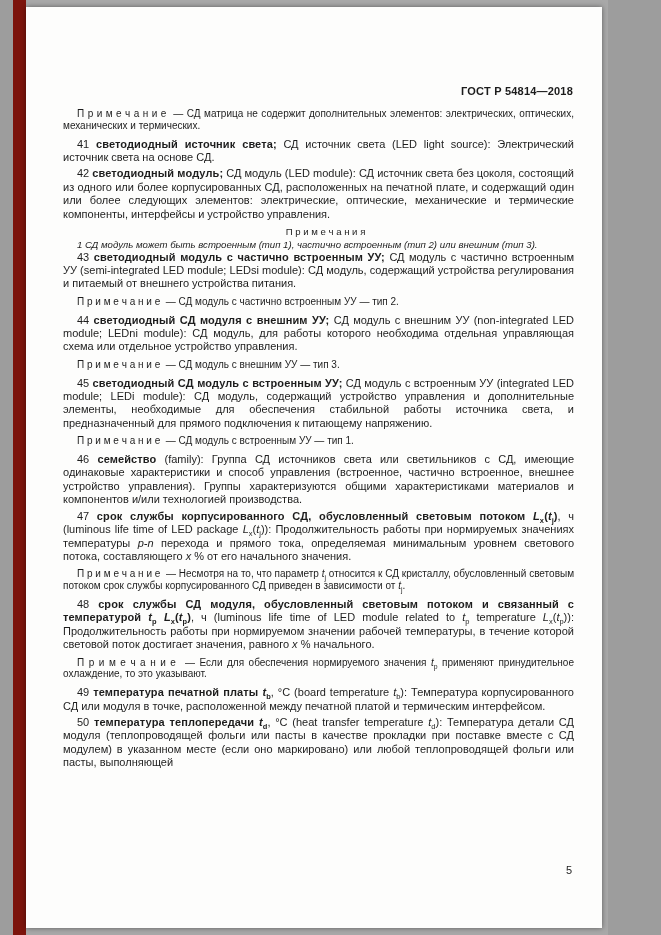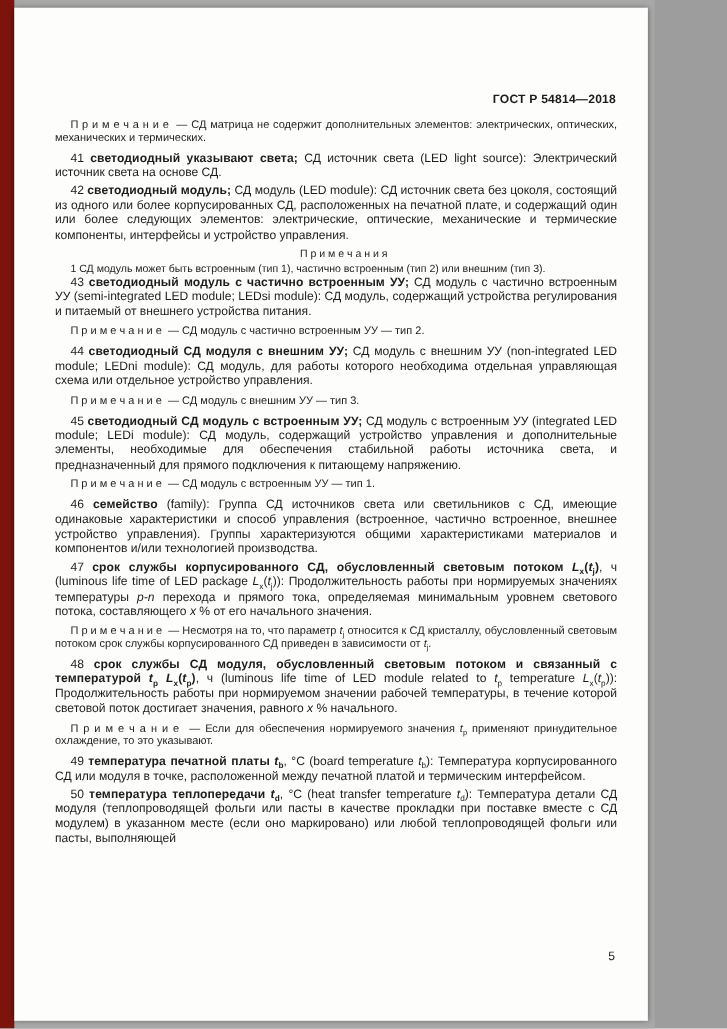--- a/index.html
+++ b/index.html
@@ -1,40 +1,40 @@
 <!DOCTYPE html>
 <html><head>
 <meta charset="utf-8">
 <style>
   html,body{margin:0;padding:0;}
   body{background:#9d9d9d;font-family:"Liberation Sans",sans-serif;}
-  .canvas{position:relative;width:595px;height:935px;background:#a8a8a8;overflow:hidden;}
+  .canvas{position:relative;width:595px;height:935px;background:#a8a8a8;overflow:hidden;margin-left:13px;}
   .spine{position:absolute;left:0;top:0;width:13px;height:100%;background:#7c140c;}
   .page{position:absolute;left:13px;top:7px;right:6px;bottom:7px;background:#fdfdfc;box-shadow:0 0 5px rgba(0,0,0,.45);}
   .doc-header{position:absolute;top:78px;right:29px;font-size:11px;font-weight:bold;color:#1c1c1c;letter-spacing:.2px;}
   .body-text{position:absolute;left:37px;right:28px;top:96px;bottom:60px;color:#1d1d1d;font-size:11px;line-height:13.4px;text-align:justify;overflow:hidden;}
   .def{margin:0 0 3px;text-indent:14px;}
   .note{font-size:10px;line-height:11.8px;margin:5px 0 6px;text-indent:14px;text-align:justify;}
   .note-title{font-size:9.6px;line-height:11.8px;margin:5px 0 1px;text-indent:14px;text-align:center;}
-  .note-item{font-size:9.6px;line-height:11.8px;margin:0;text-indent:14px;text-align:justify;}
+  .note-item{font-size:9.6px;line-height:11.8px;margin:0;text-indent:14px;text-align:justify;font-style:italic;}
   .page-num{position:absolute;right:30px;bottom:52px;font-size:11px;color:#1d1d1d;}
   sub{font-size:.68em;line-height:0;}
   b{letter-spacing:.1px;}
 </style>
 </head>
 <body>
 
 <div class="canvas">
   <div class="spine"></div>
   <div class="page">
     <div class="doc-header">ГОСТ Р 54814—2018</div>
 
     <div class="body-text">
       <p class="note">П р и м е ч а н и е &nbsp;— СД матрица не содержит дополнительных элементов: электрических, оптических, механических и термических.</p>
-      <p class="def">41 <b>светодиодный указывают света;</b> СД источник света (LED light source): Электрический источник света на основе СД.</p>
+      <p class="def">41 <b>светодиодный источник света;</b> СД источник света (LED light source): Электрический источник света на основе СД.</p>
       <p class="def">42 <b>светодиодный модуль;</b> СД модуль (LED module): СД источник света без цоколя, состоящий из одного или более корпусированных СД, расположенных на печатной плате, и содержащий один или более следующих элементов: электрические, оптические, механические и термические компоненты, интерфейсы и устройство управления.</p>
       <p class="note-title">П р и м е ч а н и я</p>
       <p class="note-item">1 СД модуль может быть встроенным (тип 1), частично встроенным (тип 2) или внешним (тип 3).</p>
       <p class="def">43 <b>светодиодный модуль с частично встроенным УУ;</b> СД модуль с частично встроенным УУ (semi-integrated LED module; LEDsi module): СД модуль, содержащий устройства регулирования и питаемый от внешнего устройства питания.</p>
       <p class="note">П р и м е ч а н и е &nbsp;— СД модуль с частично встроенным УУ — тип 2.</p>
       <p class="def">44 <b>светодиодный СД модуля с внешним УУ;</b> СД модуль с внешним УУ (non-integrated LED module; LEDni module): СД модуль, для работы которого необходима отдельная управляющая схема или отдельное устройство управления.</p>
       <p class="note">П р и м е ч а н и е &nbsp;— СД модуль с внешним УУ — тип 3.</p>
       <p class="def">45 <b>светодиодный СД модуль с встроенным УУ;</b> СД модуль с встроенным УУ (integrated LED module; LEDi module): СД модуль, содержащий устройство управления и дополнительные элементы, необходимые для обеспечения стабильной работы источника света, и предназначенный для прямого подключения к питающему напряжению.</p>
       <p class="note">П р и м е ч а н и е &nbsp;— СД модуль с встроенным УУ — тип 1.</p>
       <p class="def">46 <b>семейство</b> (family): Группа СД источников света или светильников с СД, имеющие одинаковые характеристики и способ управления (встроенное, частично встроенное, внешнее устройство управления). Группы характеризуются общими характеристиками материалов и компонентов и/или технологией производства.</p>

